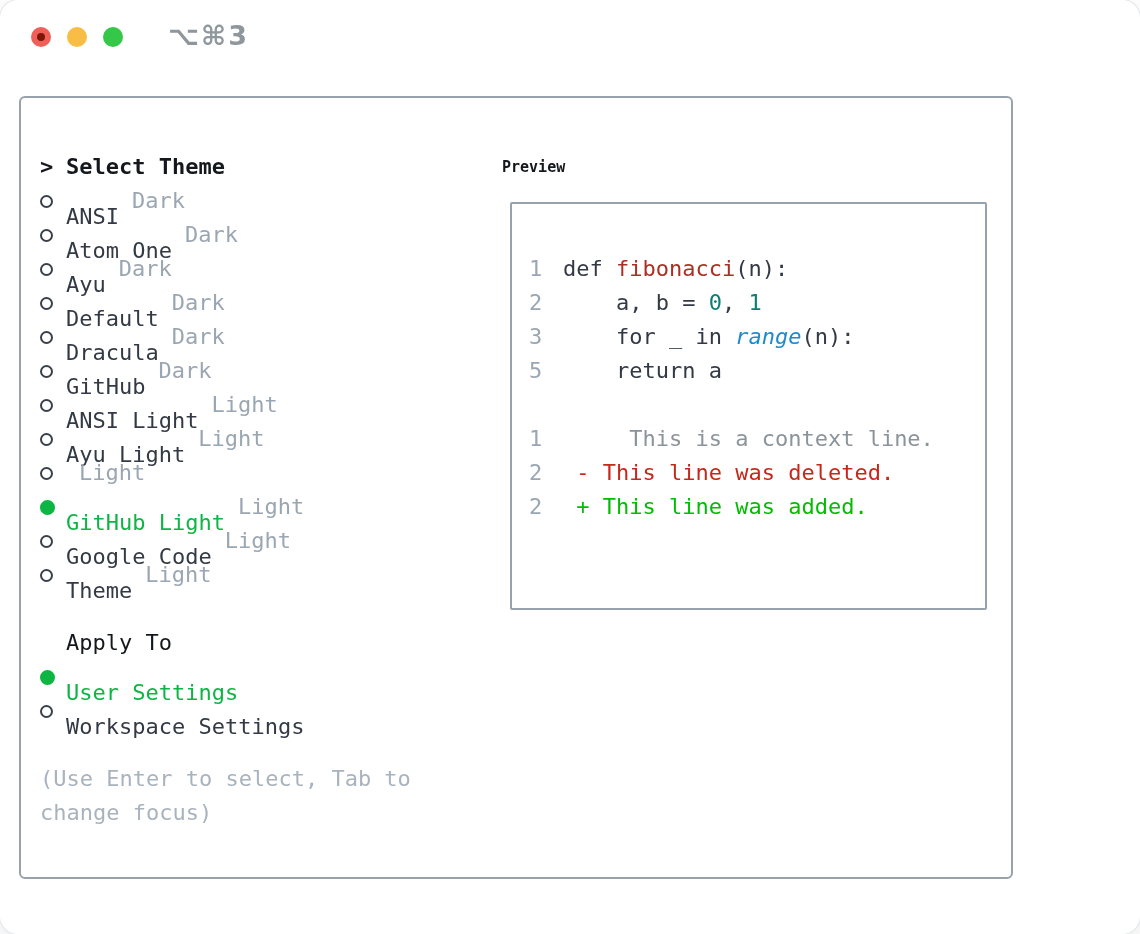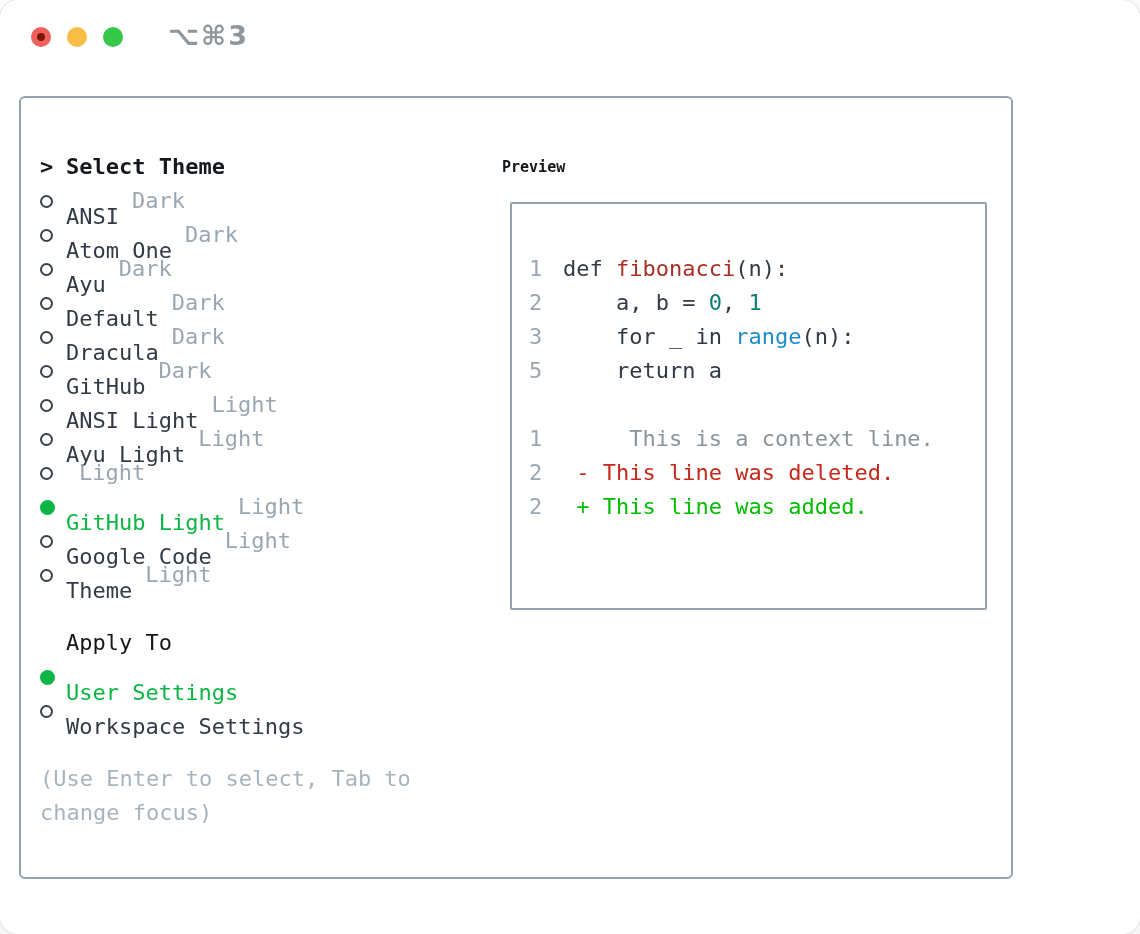--- a/index.html
+++ b/index.html
@@ -60,21 +60,21 @@
   .preview-box {
     margin-left:8px; margin-top:18px; width:477px; height:408px;
     border:2px solid var(--border); border-radius:2px; background:#fff;
     padding:48px 10px 0 17px; overflow:hidden;
   }
   .pline { height:34px; line-height:34px; font-size:22px; white-space:pre; }
   .ln { display:inline-block; width:34px; color:var(--muted); }
   .seg-code    { color:var(--text); }
   .seg-func    { color:var(--func-red); }
   .seg-num     { color:var(--num-teal); }
-  .seg-builtin { color:var(--builtin-blue); }
+  .seg-builtin { color:var(--builtin-blue);font-style:italic; }
   .seg-context { color:#8b939b; }
   .seg-del     { color:var(--del-red);margin-top:26px; }
   .seg-add     { color:var(--add-green); }
 </style>
 </head>
 <body>
 
 <div class="window">
 
   <div class="titlebar">

